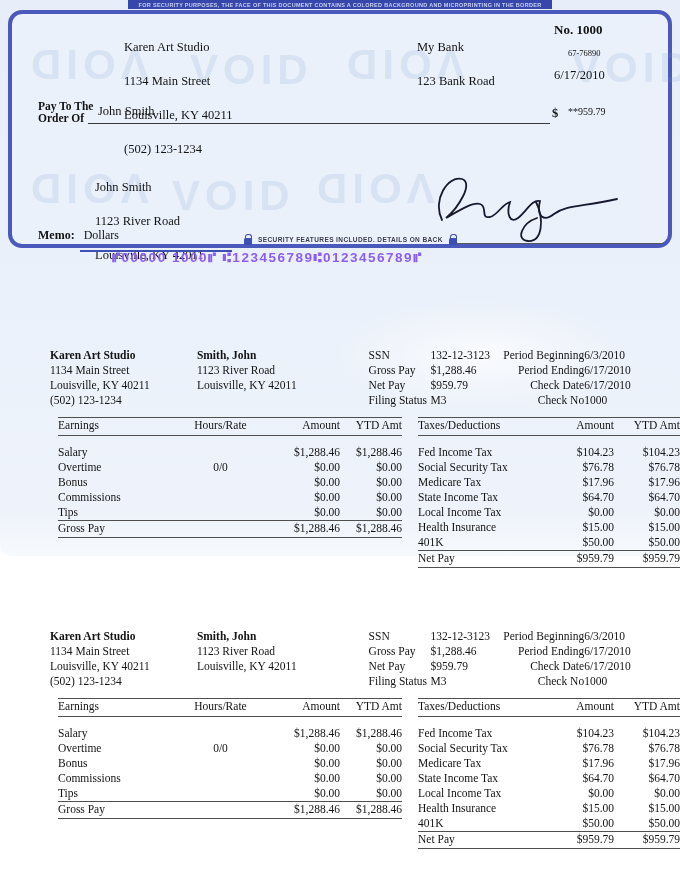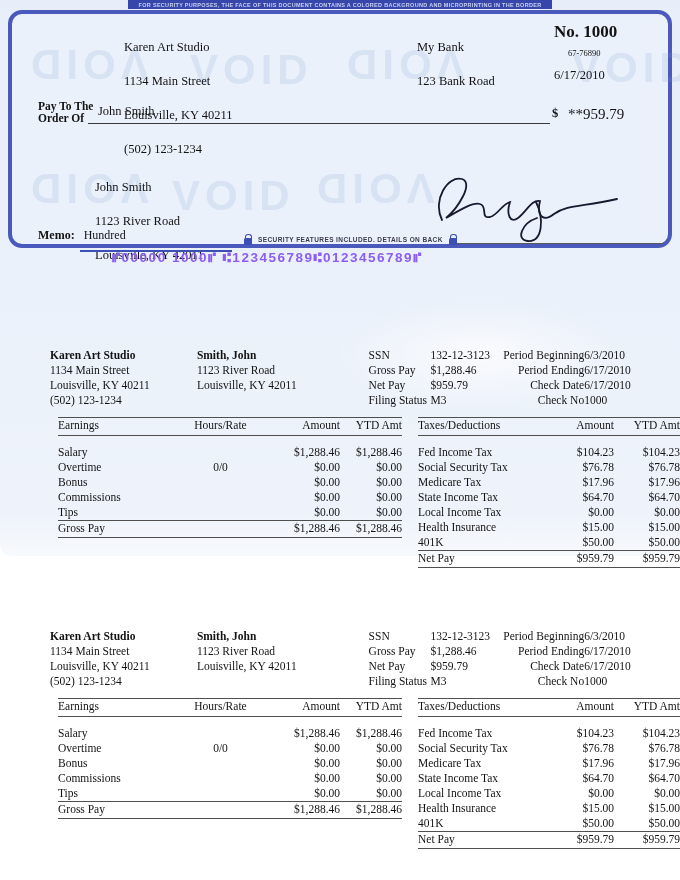--- a/index.html
+++ b/index.html
@@ -20,27 +20,27 @@
 
   
   .check{position:absolute;left:8px;top:10px;width:656px;height:230px;border:4px solid #4a5abc;
     border-radius:14px;background:#eaf1fb;}
   .check *{position:absolute;}
   .void{font-family:"Liberation Sans",sans-serif;font-weight:bold;font-size:42px;letter-spacing:5px;
     color:rgba(122,152,205,.17);white-space:nowrap;}
   .rot{transform:rotate(180deg);}
   .addr{font-size:12.5px;line-height:17px;white-space:pre-line;}
   .b{font-weight:bold;}
-  .checkno{left:542px;top:8px;font-size:17px;font-weight:bold;}
+  .checkno{left:542px;top:8px;font-size:13px;font-weight:bold;}
   .fraction{left:556px;top:34px;font-size:8.5px;}
   .date{left:542px;top:54px;font-size:12.5px;}
   .payto{left:26px;top:86px;font-size:11.5px;font-weight:bold;line-height:12px;white-space:pre-line;}
   .payee-line{left:76px;top:88px;width:452px;border-bottom:1.5px solid #3a3a3a;padding:2px 0 4px 10px;font-size:12.5px;}
   .dollar{left:540px;top:92px;font-size:12.5px;font-weight:bold;}
-  .amount{left:556px;top:92px;font-size:15px;}
+  .amount{left:556px;top:92px;font-size:10px;}
   .words-line{left:22px;top:118px;width:632px;border-bottom:1.5px solid #3a3a3a;padding:2px 0 3px 6px;font-size:12.5px;}
   .payee-addr{left:83px;top:148px;}
   .memo{left:26px;top:214px;font-size:12px;}
   .memo .lab{font-weight:bold;}
   .memo-underline{left:68px;top:236px;width:152px;border-bottom:2px solid #3d4eb4;}
   .secnote{left:232px;top:220px;display:flex;align-items:center;gap:6px;}
   .secnote span{position:static;font-family:"Liberation Sans",sans-serif;font-size:6.5px;font-weight:bold;color:#3b3b4d;letter-spacing:.4px;white-space:nowrap;}
   .lock{position:static;width:8px;height:7px;background:#3d4eb4;border-radius:1.5px;margin-top:4px;position:relative;}
   .lock:before{content:"";position:absolute;top:-4px;left:1.2px;width:4.6px;height:5px;border:1.3px solid #3d4eb4;border-bottom:none;border-radius:3px 3px 0 0;}
   .sigline{left:440px;top:229px;width:212px;border-top:1.5px solid #5a5a5a;}
@@ -122,21 +122,21 @@
   </div>
 
   <svg class="sig" width="215" height="82" viewBox="0 0 215 82">
     <path d="M30,54 C20,34 36,9 50,13 C62,17 46,42 34,52 C46,45 60,36 68,38 C76,40 68,53 78,51 C86,49 90,38 98,36 C94,48 98,58 106,52 C114,46 120,33 128,35 C124,51 132,56 142,48 C154,39 170,41 205,33" fill="none" stroke="#18182e" stroke-width="1.8" stroke-linecap="round"></path>
     <path d="M124,36 C132,52 131,76 116,75 C103,74 110,57 125,52" fill="none" stroke="#18182e" stroke-width="1.8" stroke-linecap="round"></path>
   </svg>
   <div class="sigline"></div>
 
   <div class="memo">
     <span class="lab" style="position:static">Memo:</span>&nbsp;&nbsp;
-    <span style="position:static">Hundred</span>
+    <span style="position:static">Dollars</span>
   </div>
   <div class="memo-underline"></div>
 
   <div class="secnote">
     <div class="lock"></div>
     <span>SECURITY FEATURES INCLUDED. DETAILS ON BACK</span>
     <div class="lock"></div>
   </div>
 </div>
 

